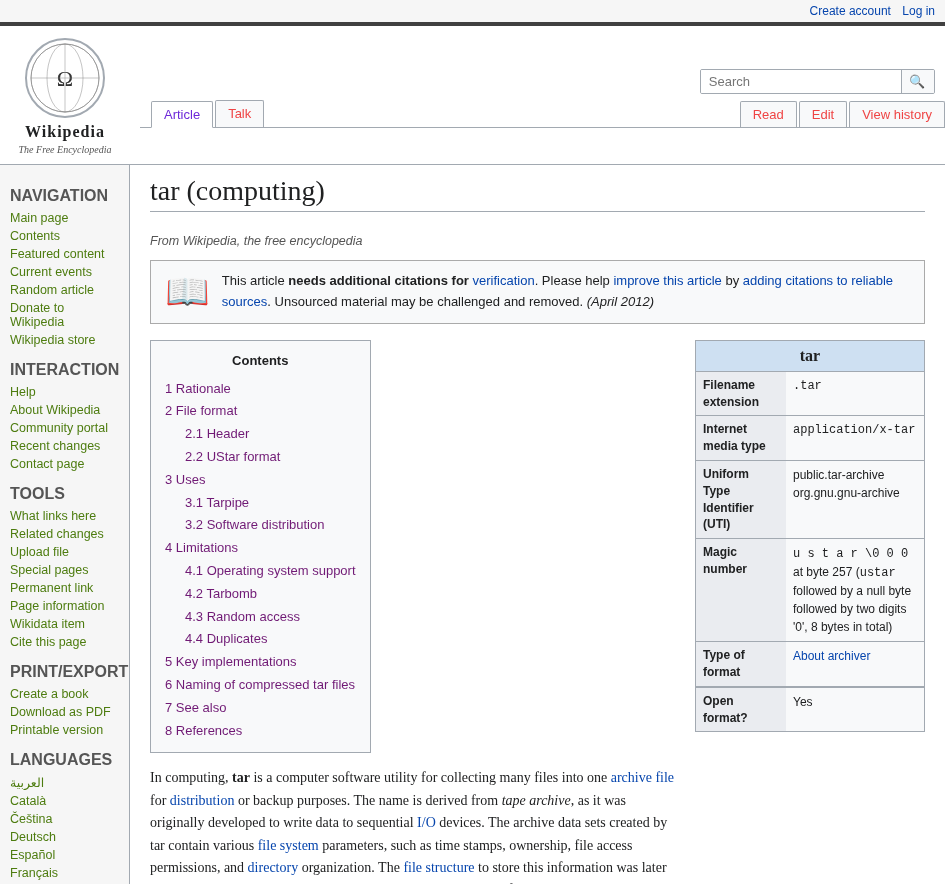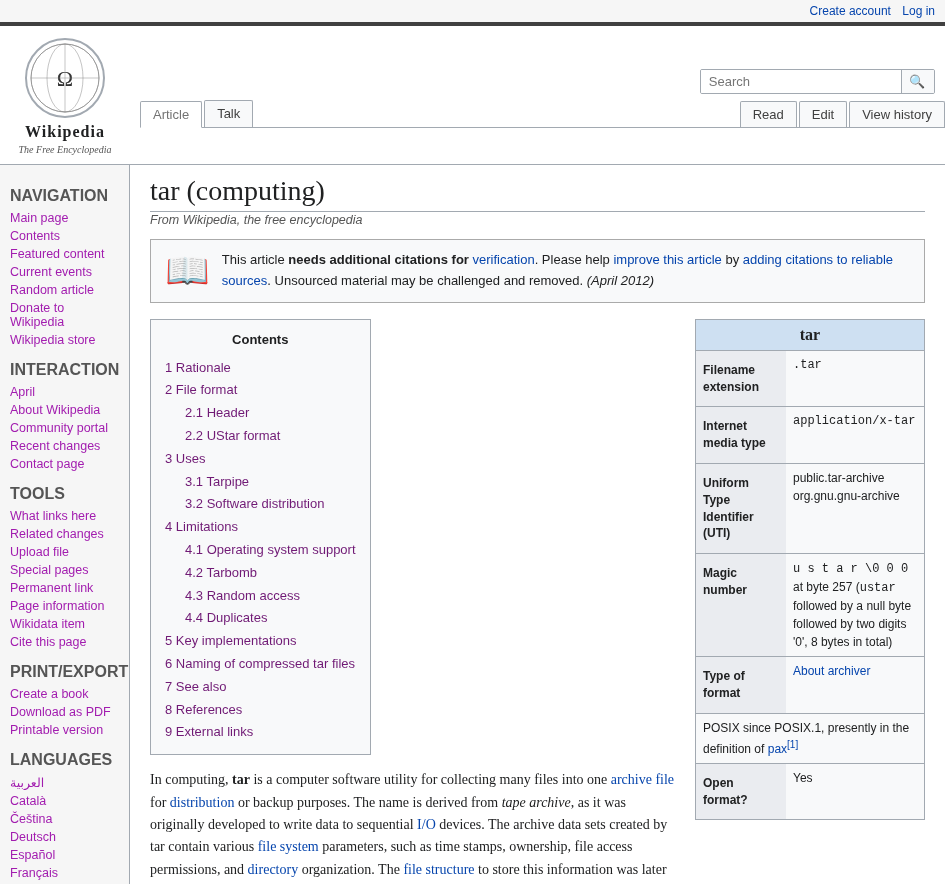--- a/index.html
+++ b/index.html
@@ -63,28 +63,29 @@
     }
     .tab {
       padding: 5px 12px;
       border: 1px solid #a2a9b1;
       border-bottom: none;
       background: #f8f9fa;
       font-size: 13px;
       font-family: sans-serif;
       cursor: pointer;
       border-radius: 2px 2px 0 0;
-      color: #404040;
+      color: #ef4444;
     }
     .tab.active {
       background: #ffffff;
-      color: #737373;
+      color: #6d28d9;
       border-bottom: 1px solid #ffffff;
       position: relative;
       bottom: -1px;
+      margin-left: 11px;
     }
     #search-box {
       display: flex;
       align-items: center;
       border: 1px solid #a2a9b1;
       background: #fff;
       border-radius: 2px;
       overflow: hidden;
     }
     #search-input {
@@ -124,40 +125,40 @@
     .sidebar-section-title {
       font-size: 16px;
       color: #555;
       text-transform: uppercase;
       margin: 12px 0 4px 5px;
       font-weight: bold;
     }
     .sidebar-item {
       display: block;
       padding: 2px 5px;
-      color: #a21caf;
+      color: #4d7c0f;
       font-size: 12.5px;
       cursor: pointer;
     }
     .sidebar-nav-group { margin-bottom: 6px; }
 
     
     #content {
       flex: 1;
       padding: 10px 20px;
       background: #ffffff;
       max-width: 815px;
     }
     #page-title {
       font-family: 'Linux Libertine', 'Georgia', serif;
       font-size: 28px;
       font-weight: normal;
       border-bottom: 1px solid #a2a9b1;
       padding-bottom: 4px;
-      margin-bottom: 1px;
+      margin-bottom: 22px;
     }
     #page-subtitle {
       font-size: 12.5px;
       color: #555;
       font-style: italic;
       margin-bottom: 12px;
       font-family: sans-serif;
     }
 
     
@@ -205,21 +206,21 @@
       font-size: 16px;
       font-family: 'Linux Libertine', serif;
     }
     .infobox-row {
       display: flex;
       border-top: 1px solid #a2a9b1;
     }
     .infobox-label {
       background: #eaecf0;
       font-weight: bold;
-      padding: 11px 7px;
+      padding: 5px 7px;
       width: 90px;
       flex-shrink: 0;
       vertical-align: top;
       font-size: 12px;
       line-height: 1.4;
     }
     .infobox-value {
       padding: 5px 7px;
       line-height: 1.5;
       word-break: break-word;
@@ -322,21 +323,21 @@
         <a class="sidebar-item">Contents</a>
         <a class="sidebar-item">Featured content</a>
         <a class="sidebar-item">Current events</a>
         <a class="sidebar-item">Random article</a>
         <a class="sidebar-item">Donate to Wikipedia</a>
         <a class="sidebar-item">Wikipedia store</a>
       </div>
 
     <div class="sidebar-section-title">Interaction</div>
     <div class="sidebar-nav-group" id="interaction-items-container">
-        <a class="sidebar-item">April</a>
+        <a class="sidebar-item">Help</a>
         <a class="sidebar-item">About Wikipedia</a>
         <a class="sidebar-item">Community portal</a>
         <a class="sidebar-item">Recent changes</a>
         <a class="sidebar-item">Contact page</a>
       </div>
 
     <div class="sidebar-section-title">Tools</div>
     <div class="sidebar-nav-group" id="tools-items-container">
         <a class="sidebar-item">What links here</a>
         <a class="sidebar-item">Related changes</a>
@@ -395,21 +396,20 @@
               <div class="toc-item toc-sub"><a href="#software-dist">3.2 Software distribution</a></div>
               <div class="toc-item"><a href="#limitations">4 Limitations</a></div>
               <div class="toc-item toc-sub"><a href="#os-support">4.1 Operating system support</a></div>
               <div class="toc-item toc-sub"><a href="#tarbomb">4.2 Tarbomb</a></div>
               <div class="toc-item toc-sub"><a href="#random-access">4.3 Random access</a></div>
               <div class="toc-item toc-sub"><a href="#duplicates">4.4 Duplicates</a></div>
               <div class="toc-item"><a href="#key-impl">5 Key implementations</a></div>
               <div class="toc-item"><a href="#naming">6 Naming of compressed tar files</a></div>
               <div class="toc-item"><a href="#see-also">7 See also</a></div>
               <div class="toc-item"><a href="#references">8 References</a></div>
-              <div class="toc-item"><a href="#ext-links">9 External links</a></div>
             </div>
         </div>
 
         
         <p>
           In computing, <b>tar</b> is a computer software utility for collecting many files into one
           <a>archive file</a> for
           <a>distribution</a> or backup purposes. The name is derived from
           <i>tape archive</i>, as it was originally developed to write data to sequential
           <a>I/O</a> devices. The archive data sets created by tar contain various
@@ -443,21 +443,20 @@
             </div>
             <div class="infobox-row">
               <div class="infobox-label">Magic number</div>
               <div class="infobox-value"><span class="monospace">u s t a r \0 0 0</span> at byte 257 (<span class="monospace">ustar</span> followed by a null byte followed by two digits '0', 8 bytes in total)</div>
             </div>
             <div class="infobox-row">
               <div class="infobox-label">Type of format</div>
               <div class="infobox-value"><a>About archiver</a></div>
             </div>
             <div class="infobox-row">
-              <div class="infobox-value">POSIX since POSIX.1, presently in the definition of <a>pax</a><sup><a>[1]</a></sup></div>
             </div>
             <div class="infobox-row">
               <div class="infobox-label">Open format?</div>
               <div class="infobox-value">Yes</div>
             </div>
           </div>
       </div>
     </div>
 
   </div>

